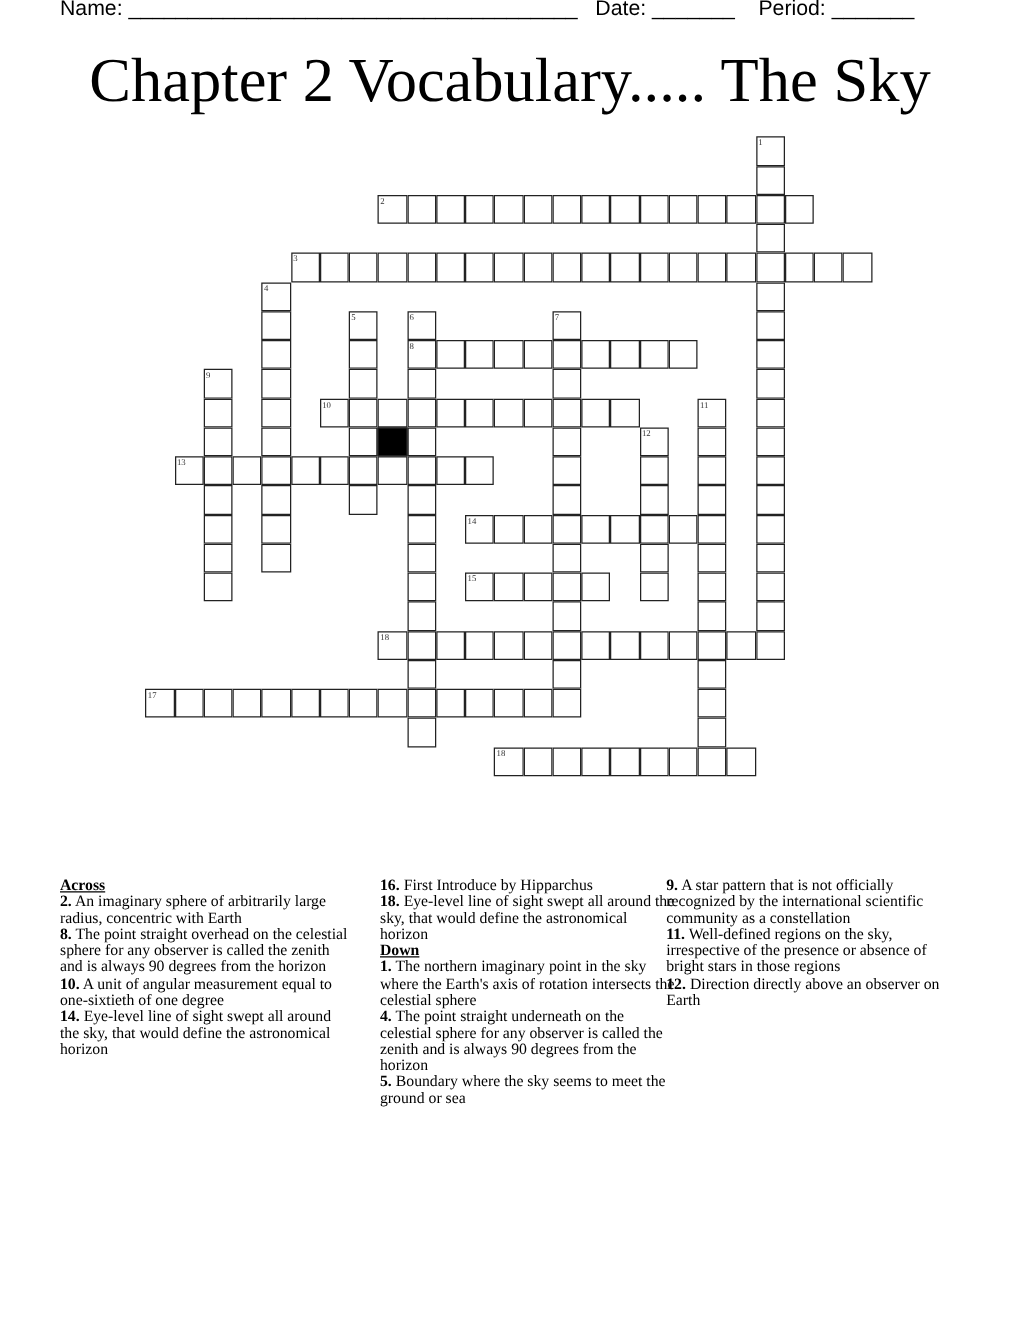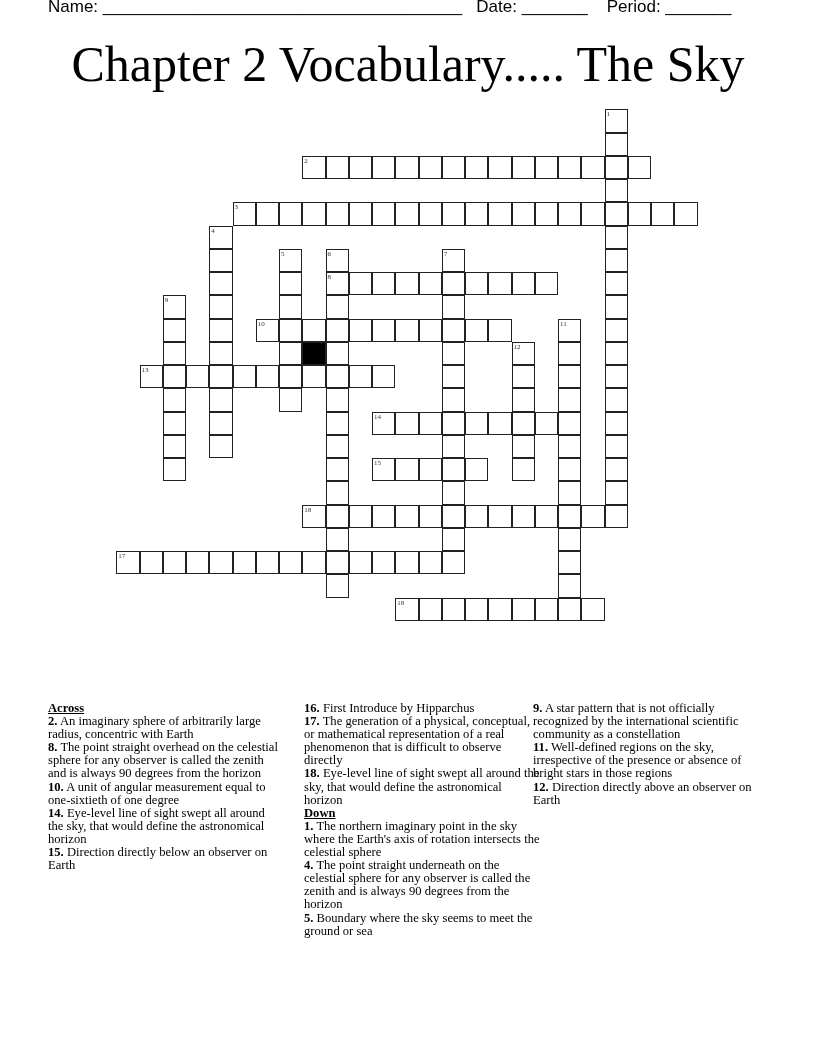--- a/index.html
+++ b/index.html
@@ -253,26 +253,24 @@
     <div class="cell" style="left: 581.75px; top: 598px;"></div>
     <div class="cell black" style="left: 302.75px; top: 342.25px;"></div>
   </div>
 
 <div class="clues col1">
   <span class="sect">Across</span>
   <span class="clue"><b>2.</b> <span>An imaginary sphere of arbitrarily large radius, concentric with Earth</span></span>
   <span class="clue"><b>8.</b> <span>The point straight overhead on the celestial sphere for any observer is called the zenith and is always 90 degrees from the horizon</span></span>
   <span class="clue"><b>10.</b> <span>A unit of angular measurement equal to one-sixtieth of one degree</span></span>
   <span class="clue"><b>14.</b> <span>Eye-level line of sight swept all around the sky, that would define the astronomical horizon</span></span>
-  <span class="clue"><b>15.</b> <span>Direction directly below an observer on Earth</span></span>
 </div>
 
 <div class="clues col2">
   <span class="clue"><b>16.</b> <span>First Introduce by Hipparchus</span></span>
-  <span class="clue"><b>17.</b> <span>The generation of a physical, conceptual, or mathematical representation of a real phenomenon that is difficult to observe directly</span></span>
   <span class="clue"><b>18.</b> <span>Eye-level line of sight swept all around the sky, that would define the astronomical horizon</span></span>
   <span class="sect">Down</span>
   <span class="clue"><b>1.</b> <span>The northern imaginary point in the sky where the Earth's axis of rotation intersects the celestial sphere</span></span>
   <span class="clue"><b>4.</b> <span>The point straight underneath on the celestial sphere for any observer is called the zenith and is always 90 degrees from the horizon</span></span>
   <span class="clue"><b>5.</b> <span>Boundary where the sky seems to meet the ground or sea</span></span>
 </div>
 
 <div class="clues col3">
   <span class="clue"><b>9.</b> <span>A star pattern that is not officially recognized by the international scientific community as a constellation</span></span>
   <span class="clue"><b>11.</b> <span>Well-defined regions on the sky, irrespective of the presence or absence of bright stars in those regions</span></span>

